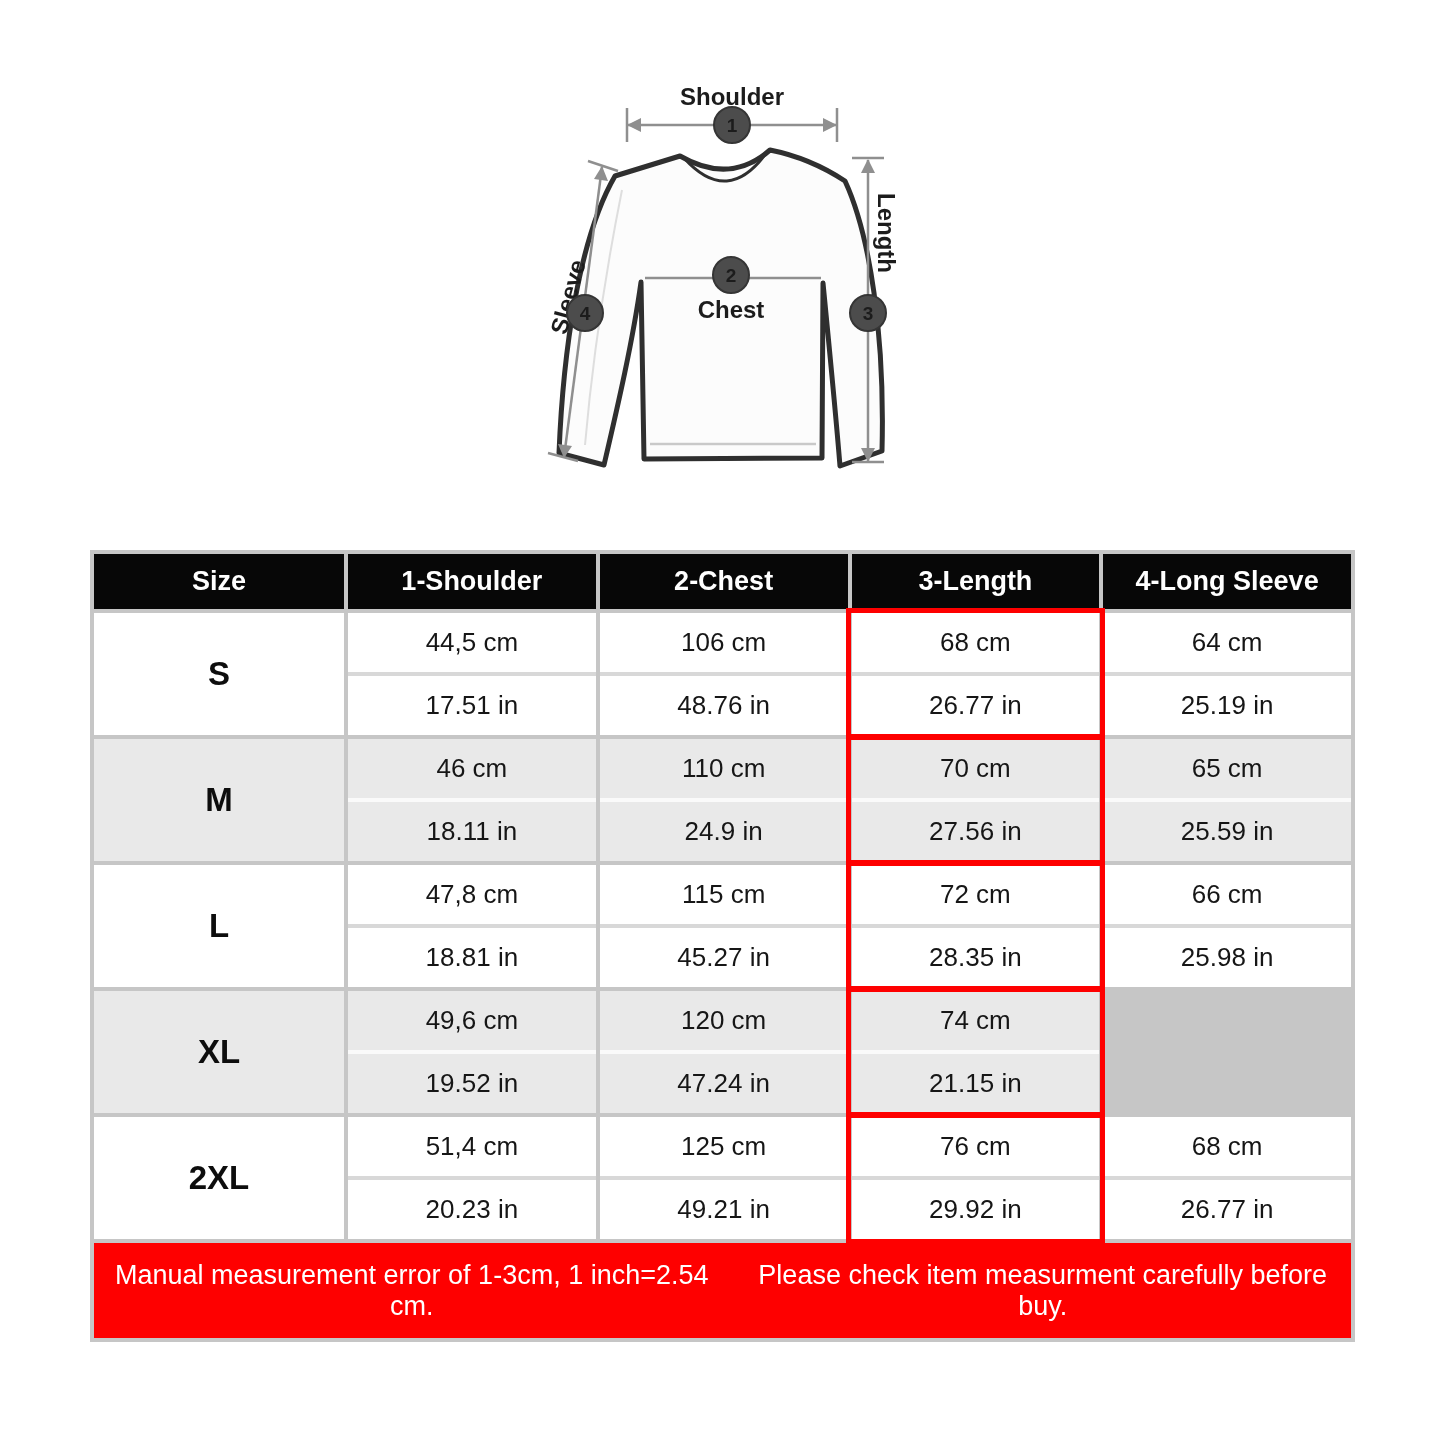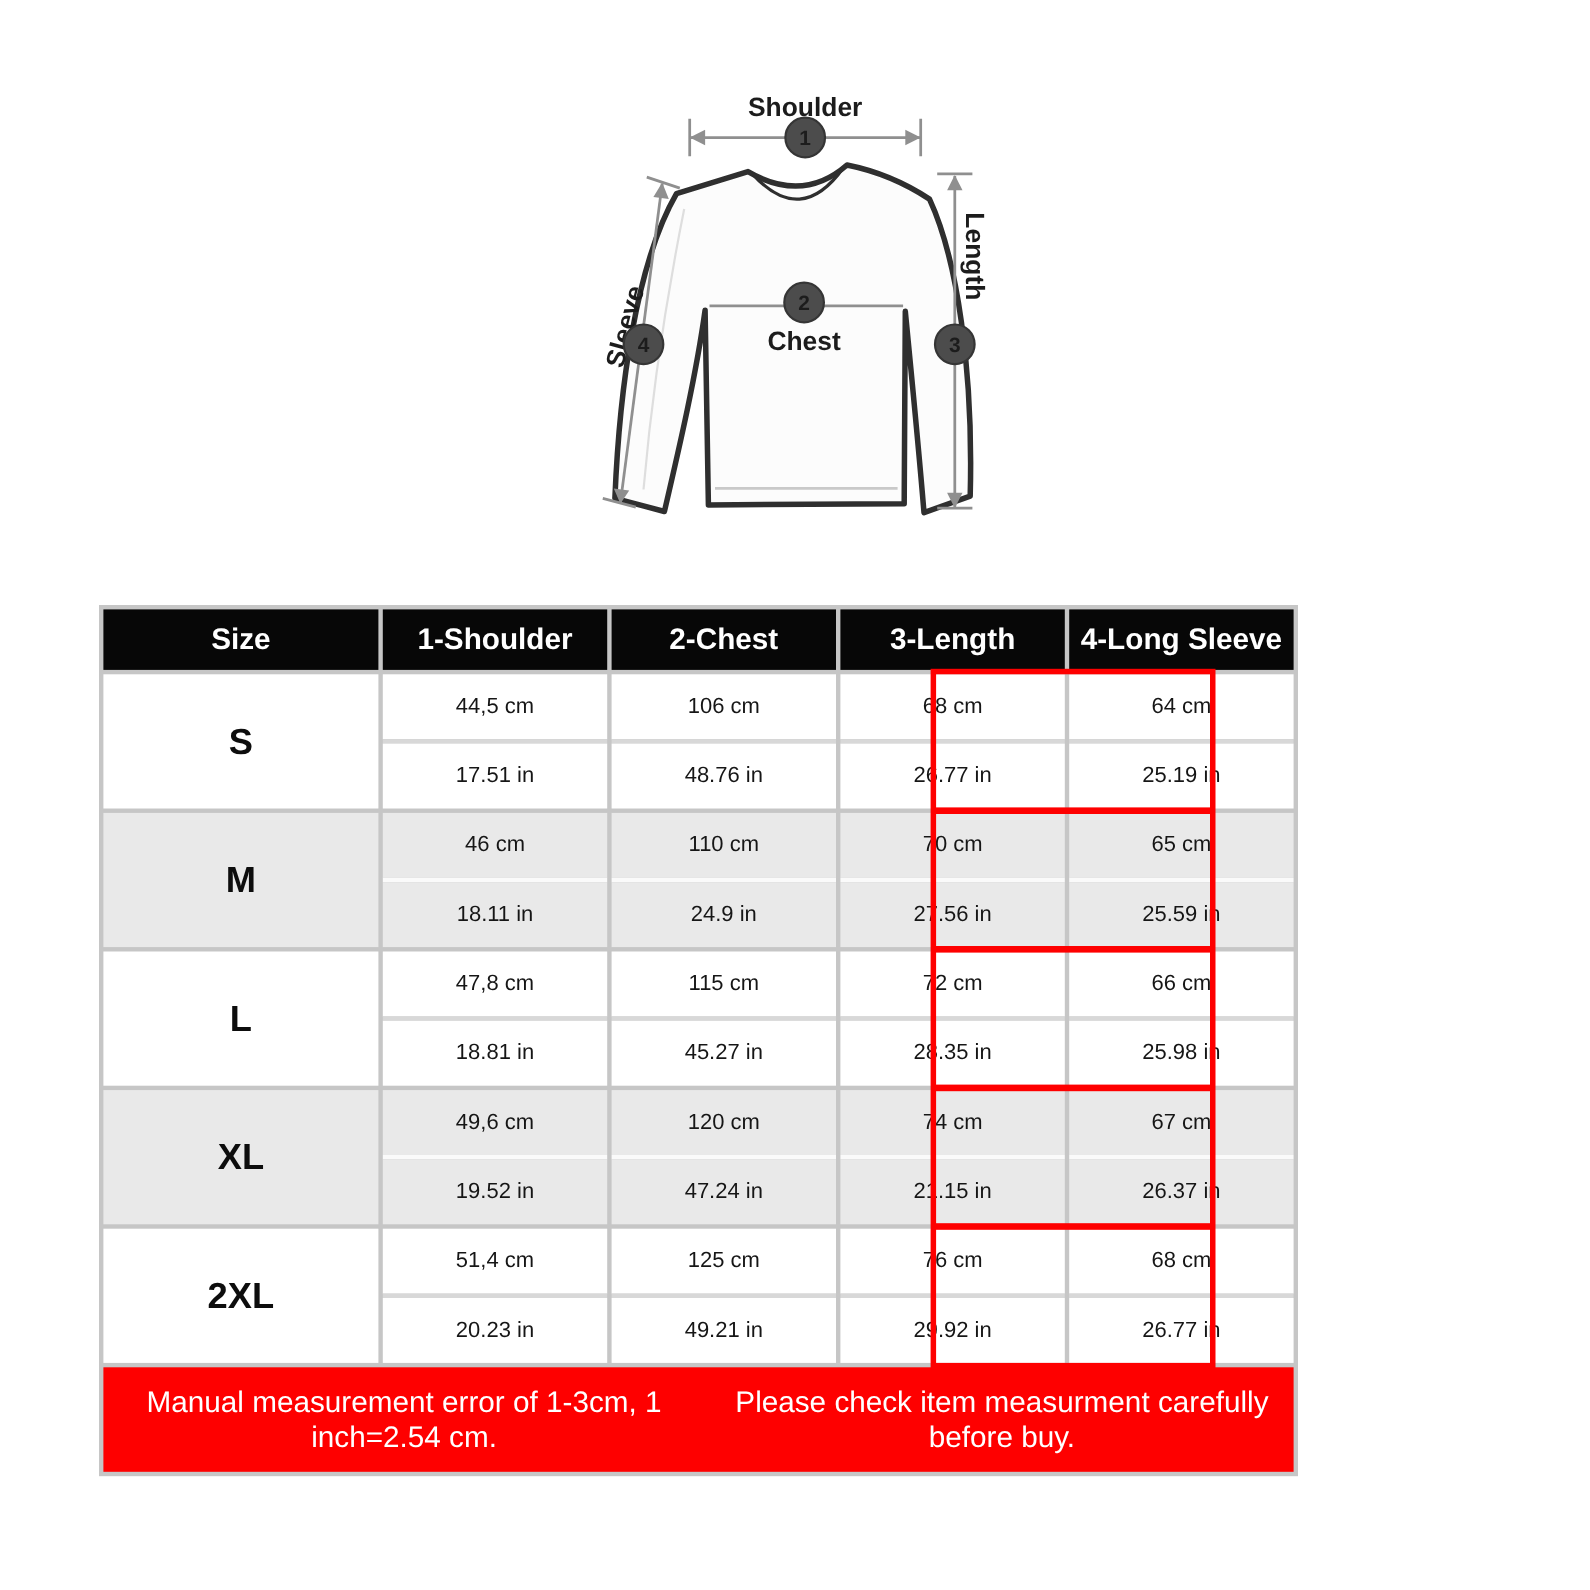--- a/index.html
+++ b/index.html
@@ -26,21 +26,21 @@
     font-weight: bold;
   }
   .measure-label { font-size: 24px; }
   .badge-num { font-size: 19px; fill: #ffffff; }
 
   
   .chart {
     position: absolute;
     left: 90px;
     top: 550px;
-    width: 1090px;
+    width: 1265px;
     background: #c6c6c6;
     padding: 4px;
     display: flex;
     flex-direction: column;
     gap: 4px;
   }
   .hdr, .grp {
     display: grid;
     grid-template-columns: 250px repeat(4, 1fr);
     gap: 4px;
@@ -65,21 +65,21 @@
     font-size: 33px;
     color: #0d0d0d;
   }
   .mcell { display: flex; flex-direction: column; }
   .sub {
     background: #ffffff;
     flex: 1;
     display: flex;
     align-items: center;
     justify-content: center;
-    font-size: 20px;
+    font-size: 26px;
     color: #161616;
   }
   .subdiv { height: 4px; background: #d8d8d8; }
   .grp.alt .scell, .grp.alt .sub { background: #e9e9e9; }
   .grp.alt .subdiv { background: #fafafa; }
 
   
   .overlay {
     position: absolute;
     left: 756px;
@@ -278,25 +278,20 @@
     <div class="mcell">
       <div class="sub">120 cm</div>
       <div class="subdiv"></div>
       <div class="sub">47.24 in</div>
     </div>
     <div class="mcell">
       <div class="sub">74 cm</div>
       <div class="subdiv"></div>
       <div class="sub">21.15 in</div>
     </div>
-    <div class="mcell">
-      <div class="sub">67 cm</div>
-      <div class="subdiv"></div>
-      <div class="sub">26.37 in</div>
-    </div>
   </div>
 
   <div class="grp">
     <div class="scell">2XL</div>
     <div class="mcell">
       <div class="sub">51,4 cm</div>
       <div class="subdiv"></div>
       <div class="sub">20.23 in</div>
     </div>
     <div class="mcell">

